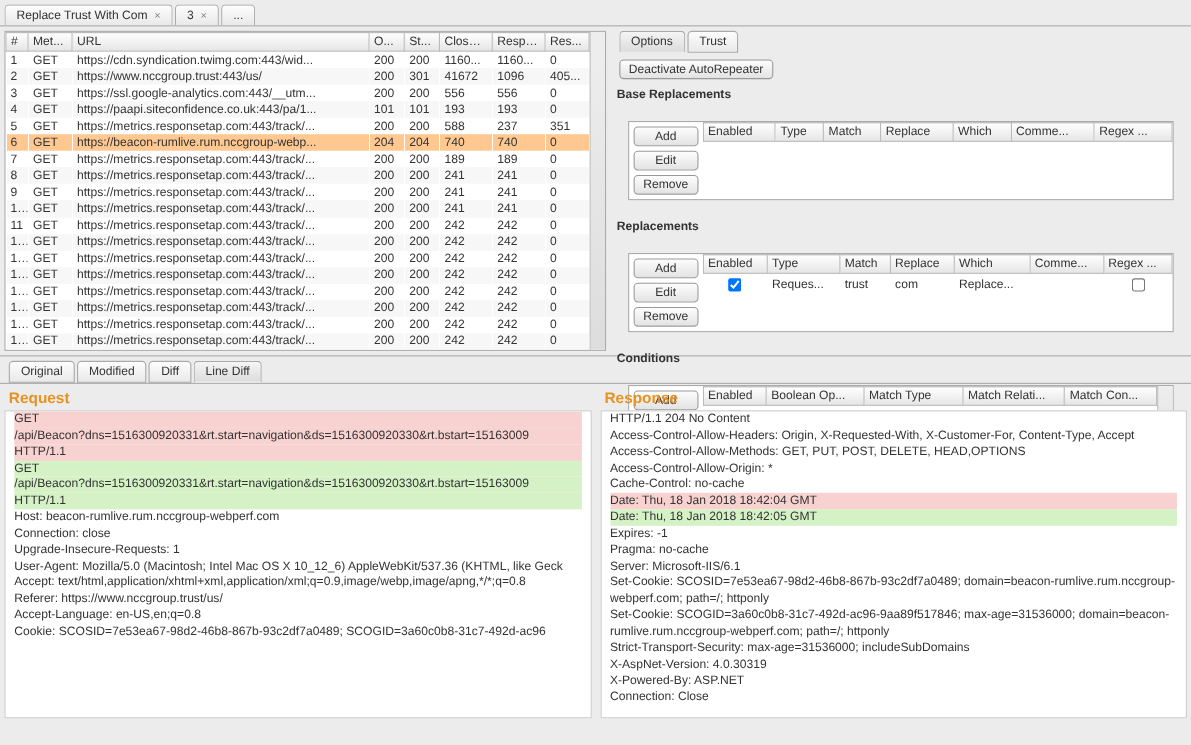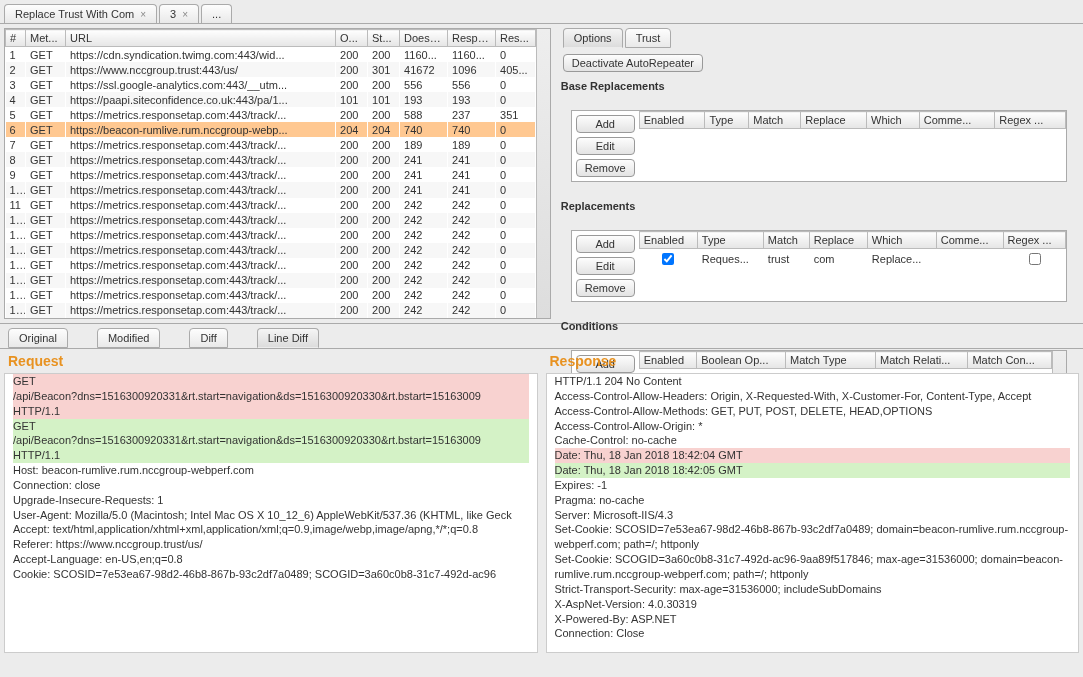--- a/index.html
+++ b/index.html
@@ -46,21 +46,21 @@
   <div class="pane left-pane">
     <div class="table-wrap" style="display:flex;">
       <table id="history-table" style="table-layout:fixed;">
           <thead>
             <tr>
               <th style="width: 20px;">#</th>
               <th style="width: 40px;">Met...</th>
               <th>URL</th>
               <th style="width: 32px;">O...</th>
               <th style="width: 32px;">St...</th>
-              <th style="width: 48px;">Does. ...</th>
+              <th style="width: 48px;">Close. ...</th>
               <th style="width: 48px;">Resp. ...</th>
               <th style="width: 40px;">Res...</th>
             </tr>
           </thead>
           <tbody>
             <tr>
               <td>1</td>
               <td>GET</td>
               <td>https://cdn.syndication.twimg.com:443/wid...</td>
               <td>200</td>
@@ -354,21 +354,21 @@
                 <td>(GET|POST)</td>
               </tr>
             </tbody>
           </table>
       </div>
       <div class="scroll-handle"></div>
     </div>
   </div>
 </div>
 
-<div class="subtabs" id="detail-tabs" style="border-top:1px solid #aaa;gap:27px;">
+<div class="subtabs" id="detail-tabs" style="border-top:1px solid #aaa;">
     <div class="subtab">Original</div>
     <div class="subtab">Modified</div>
     <div class="subtab">Diff</div>
     <div class="subtab active">Line Diff</div>
   </div>
 
 <div class="bottom">
   <div class="col">
     <div class="rr-title">Request</div>
     <div class="rr-body" id="request-body">
@@ -393,21 +393,21 @@
     <div class="rr-body" id="response-body">
         <div>HTTP/1.1 204 No Content</div>
         <div>Access-Control-Allow-Headers: Origin, X-Requested-With, X-Customer-For, Content-Type, Accept</div>
         <div>Access-Control-Allow-Methods: GET, PUT, POST, DELETE, HEAD,OPTIONS</div>
         <div>Access-Control-Allow-Origin: *</div>
         <div>Cache-Control: no-cache</div>
         <div class="hl-red">Date: Thu, 18 Jan 2018 18:42:04 GMT</div>
         <div class="hl-green">Date: Thu, 18 Jan 2018 18:42:05 GMT</div>
         <div>Expires: -1</div>
         <div>Pragma: no-cache</div>
-        <div>Server: Microsoft-IIS/4.3</div>
+        <div>Server: Microsoft-IIS/6.1</div>
         <div>Set-Cookie: SCOSID=7e53ea67-98d2-46b8-867b-93c2df7a0489; domain=beacon-rumlive.rum.nccgroup-webperf.com; path=/; httponly</div>
         <div>Set-Cookie: SCOGID=3a60c0b8-31c7-492d-ac96-9aa89f517846; max-age=31536000; domain=beacon-rumlive.rum.nccgroup-webperf.com; path=/; httponly</div>
         <div>Strict-Transport-Security: max-age=31536000; includeSubDomains</div>
         <div>X-AspNet-Version: 4.0.30319</div>
         <div>X-Powered-By: ASP.NET</div>
         <div>Connection: Close</div>
       </div>
   </div>
 </div>
 

